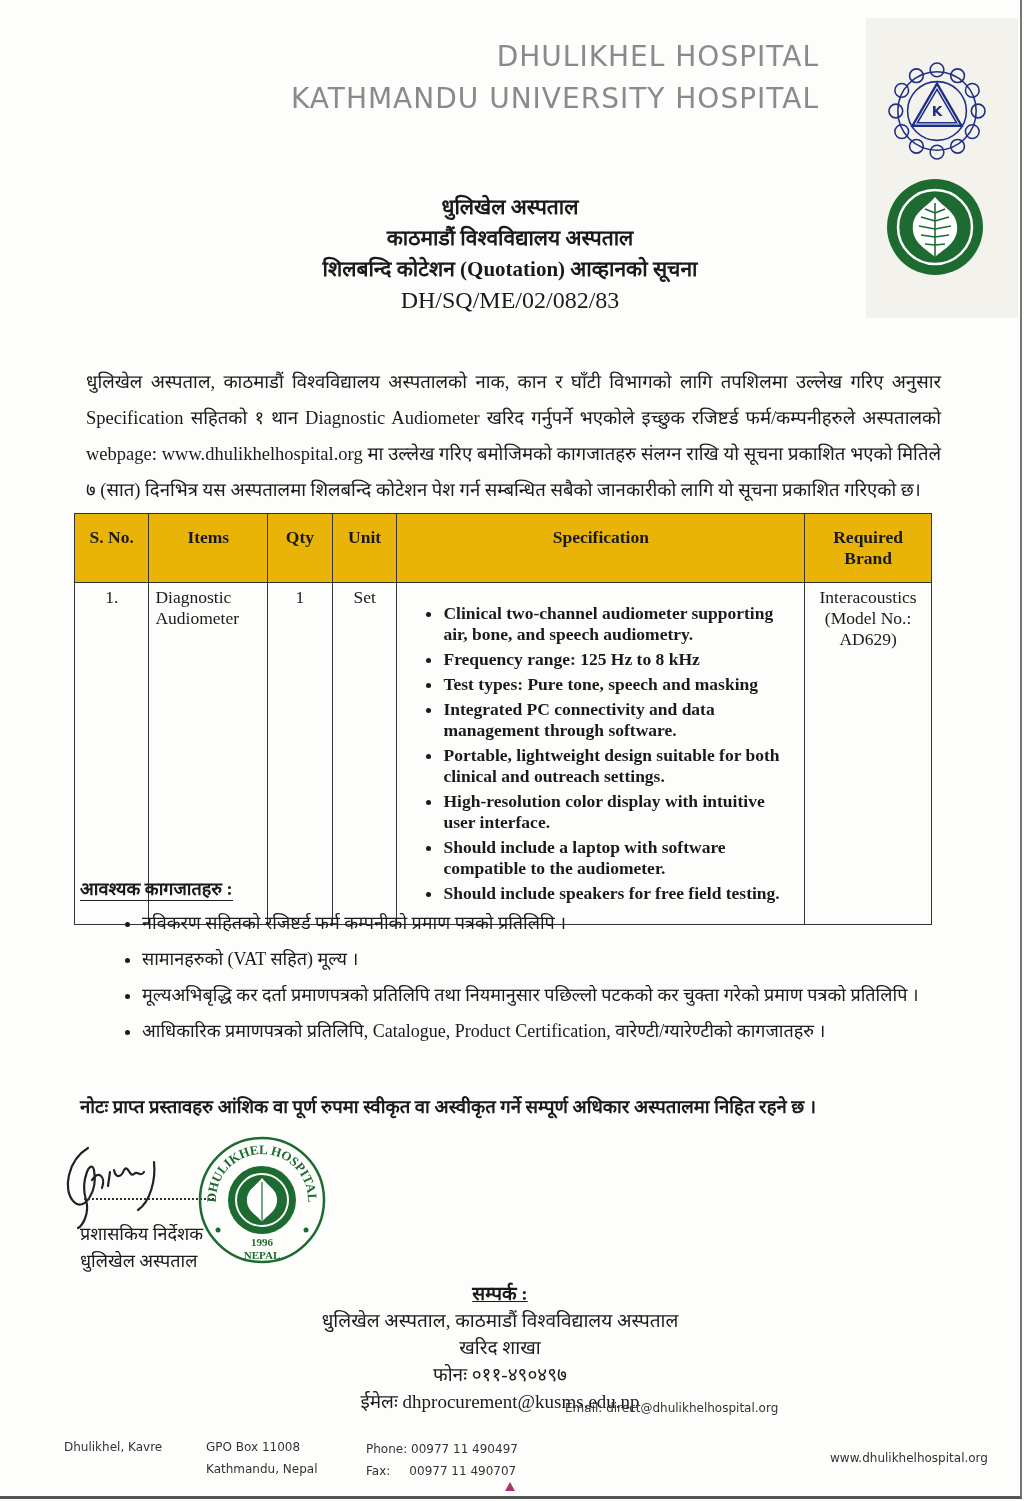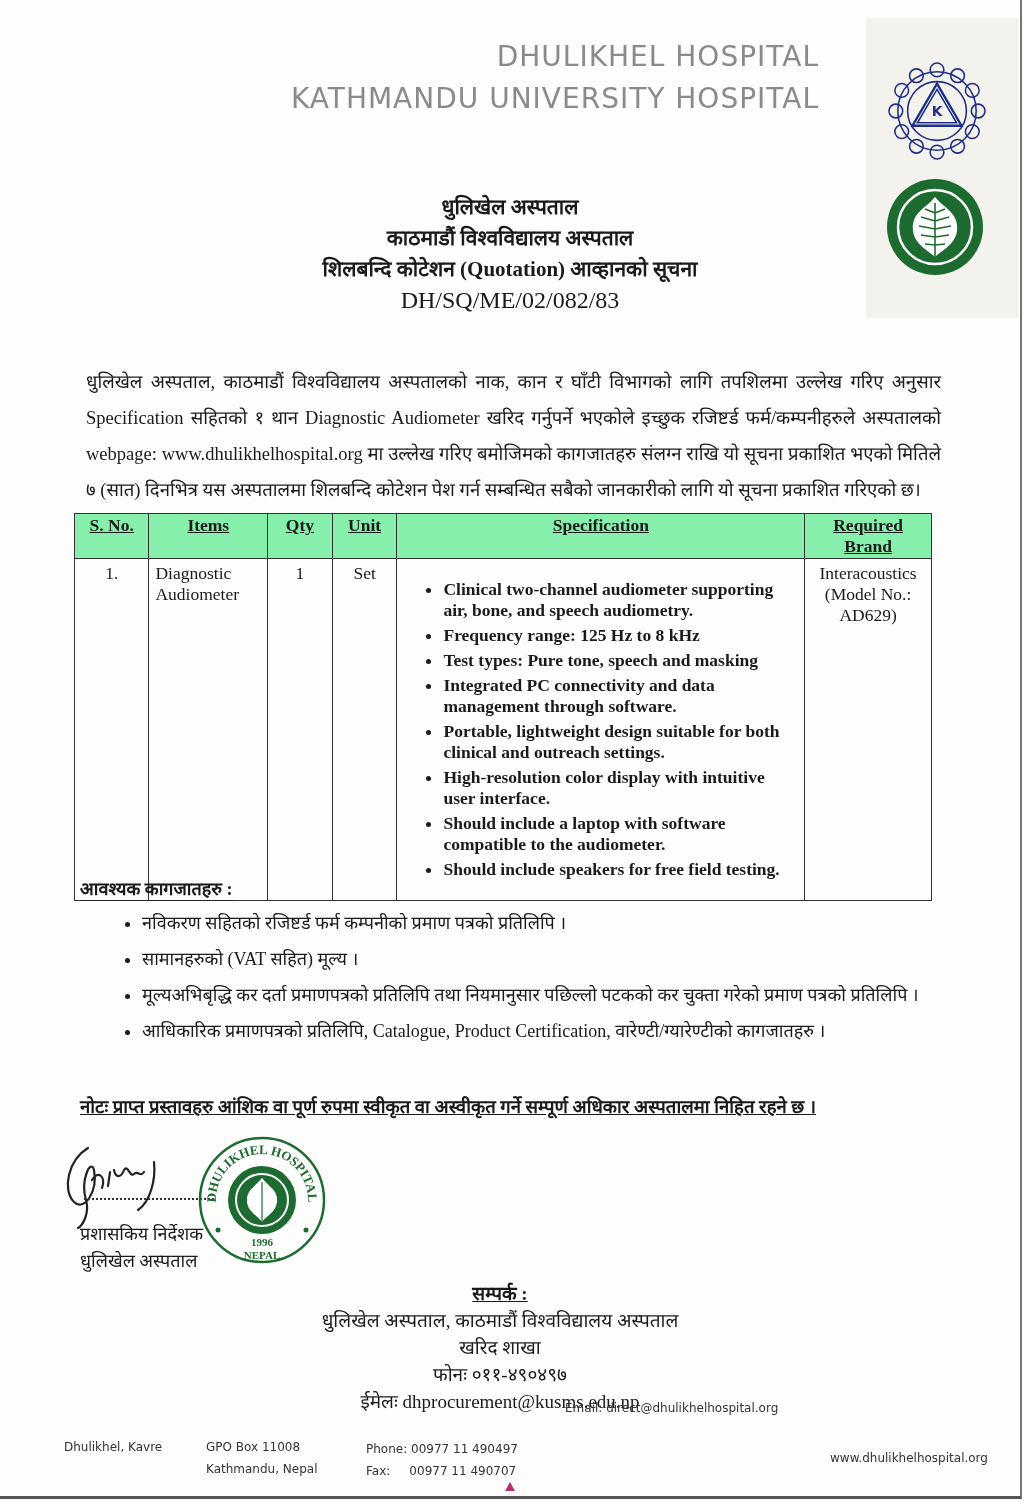--- a/index.html
+++ b/index.html
@@ -38,21 +38,21 @@
   .intro {
     position: absolute; left: 86px; top: 364px; width: 855px;
     font-size: 18.5px; line-height: 36px; text-align: justify;
   }
 
   table.spec {
     position: absolute; left: 74px; top: 513px; width: 858px;
     border-collapse: collapse; font-size: 17.5px;
   }
   table.spec th, table.spec td { border: 1.5px solid #333; vertical-align: top; }
-  table.spec th { background: #86efac; font-weight: bold; padding: 1px 4px; height: 40px; text-decoration: underline; }
+  table.spec th { background: #eab308; font-weight: bold; padding: 13px 4px; height: 40px; }
   table.spec td { padding: 4px 6px; line-height: 21px; }
   .c-sno { width: 62px; text-align: center; }
   .c-items { width: 106px; }
   .c-qty { width: 52px; text-align: center; }
   .c-unit { width: 52px; text-align: center; }
   .c-spec { width: 398px; }
   .c-brand { width: 114px; text-align: center; }
   ul.speclist { margin: 16px; padding: 0 0 0 24px; font-weight: bold; }
   ul.speclist li { margin-bottom: 4px; }
 
@@ -60,21 +60,21 @@
     position: absolute; left: 80px; top: 878px; font-size: 18px; font-weight: bold;
     border-bottom: 1.5px solid #222; line-height: 22px;
   }
   ul.req {
     position: absolute; left: 108px; top: 910px; width: 820px;
     margin: 0; padding: 0 0 0 34px; font-size: 18px; line-height: 26px;
   }
   ul.req li { margin-bottom: 10px; }
   .note {
     position: absolute; left: 80px; top: 1094px; width: 860px;
-    font-size: 18.5px; font-weight: bold; line-height: 26px; text-decoration: underline;
+    font-size: 18.5px; font-weight: bold; line-height: 26px;
   }
   .signature { position: absolute; left: 58px; top: 1140px; width: 140px; height: 90px; }
   .sig-dots {
     position: absolute; left: 84px; top: 1198px; width: 130px;
     border-bottom: 2px dotted #333;
   }
   .sig-role { position: absolute; left: 80px; top: 1221px; font-size: 18px; }
   .sig-org { position: absolute; left: 80px; top: 1248px; font-size: 18px; }
   .stamp { position: absolute; left: 196px; top: 1134px; width: 132px; height: 132px; }
 

